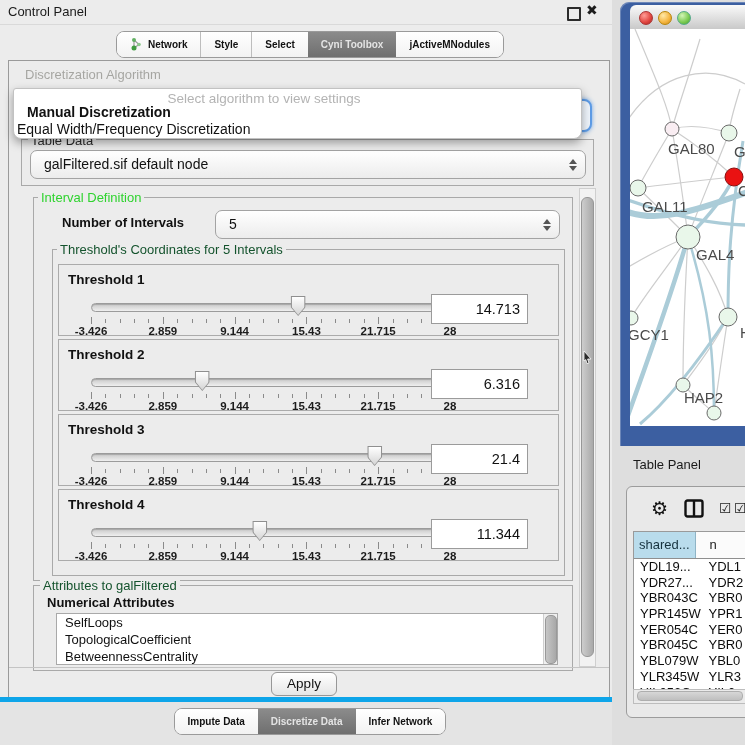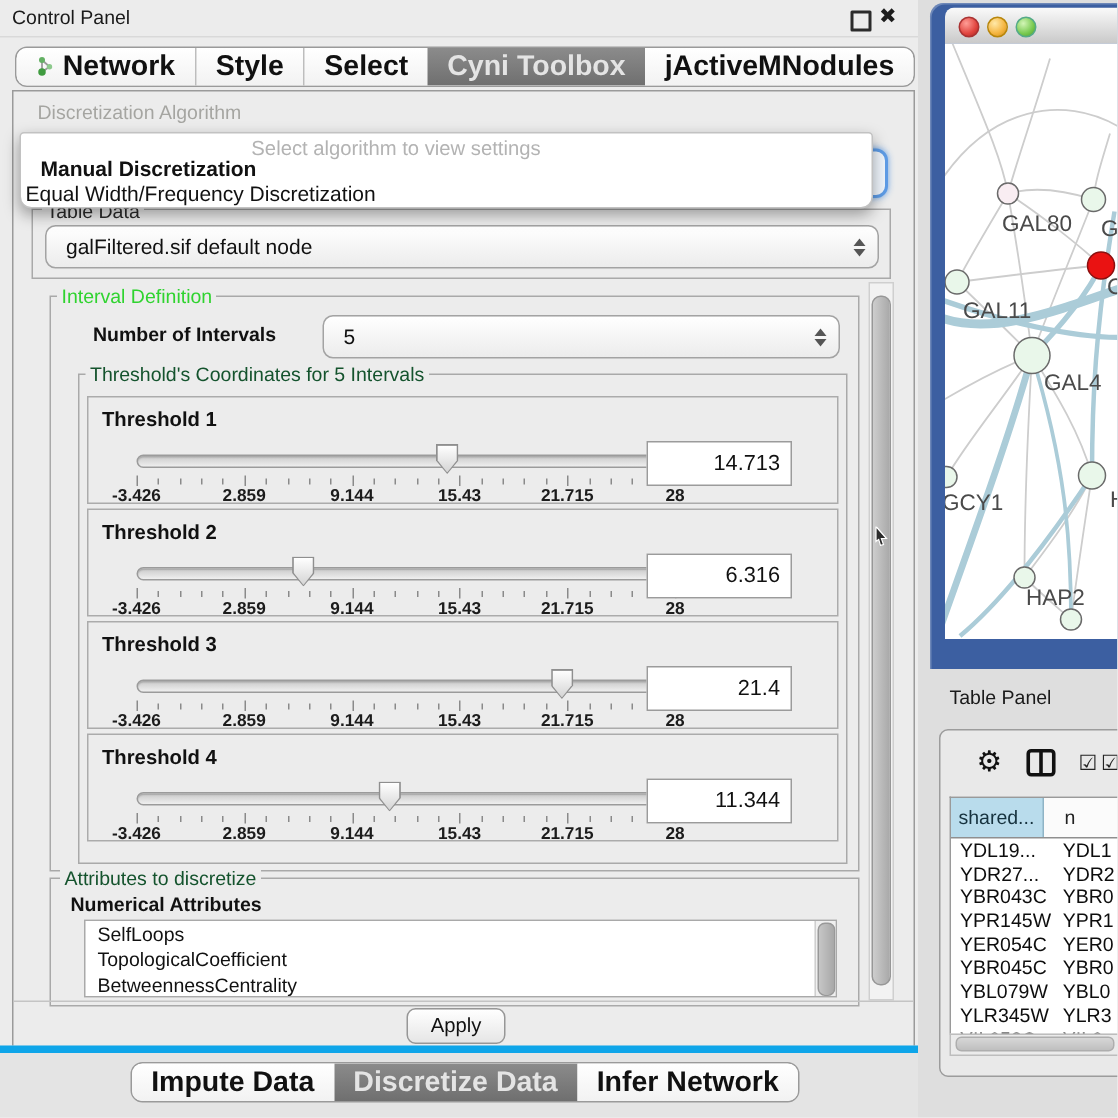--- a/index.html
+++ b/index.html
@@ -7,21 +7,21 @@
   #screen{position:relative;width:745px;height:745px;overflow:hidden;background:#ececec;font-size:13px;color:#111;}
 
   
   .titlebar{position:absolute;left:0;top:0;width:620px;height:24px;border-bottom:1px solid #d9d9d9;}
   .titlebar .wtitle{position:absolute;left:8px;top:4px;font-size:13px;color:#1a1a1a;}
   .float-ic{position:absolute;left:567px;top:7px;width:10px;height:10px;border:2px solid #2b2b2b;border-radius:1px;}
   .close-ic{position:absolute;left:586px;top:2px;font-size:14px;font-weight:bold;color:#1c1c1c;}
 
   .tabrow{position:absolute;left:0;top:31px;width:620px;display:flex;justify-content:center;}
   .tabgroup{display:flex;border:1px solid #9a9a9a;border-radius:8px;overflow:hidden;background:#fff;height:25px;}
-  .tab{display:flex;align-items:center;gap:5px;padding:0 13px;font-size:19px;font-weight:600;color:#111;
+  .tab{display:flex;align-items:center;gap:5px;padding:0 13px;font-size:10px;font-weight:600;color:#111;
        background:linear-gradient(#ffffff,#f2f2f2);line-height:25px;cursor:default;}
   .tab + .tab{border-left:1px solid #bdbdbd;}
   .tab.sel{background:linear-gradient(#8b8b8b,#6f6f6f);color:#e4e4e4;border-left:none;}
   .tab.sel + .tab{border-left:none;}
   .tabicon svg{display:block;}
 
   .outerbox{position:absolute;left:8px;top:60px;width:600px;height:637px;border:1px solid #9a9a9a;background:#ececec;}
 
   .faint-title{position:absolute;left:16px;top:6px;color:rgba(80,80,70,.45);font-size:13px;}
   .combo-stub{position:absolute;left:545px;top:38px;width:34px;height:29px;border-radius:8px;
@@ -367,21 +367,21 @@
                   <span class="ticklab" style="left: 100%;">28</span>
                 </div>
       </div>
       <div class="th-value">11.344</div>
     </div>
   </div>
       </div>
     </div>
 
     <div class="group" style="left:24px;top:524px;width:538px;height:84px;">
-      <span class="gtitle blue" style="left:6px;top:-8px;">Attributes to discretize</span>
+      <span class="gtitle blue" style="left:6px;top:-8px;">Attributes to galFiltered</span>
       <span class="blabel" style="left:13px;top:9px;">Numerical Attributes</span>
     </div>
     <div class="attr-list" id="attr-list">
       <div class="list-vscroll">
         <div class="thumbv"></div>
       </div>
     <div class="attr-item">SelfLoops</div>
         <div class="attr-item">TopologicalCoefficient</div>
         <div class="attr-item">BetweennessCentrality</div>
       </div>

